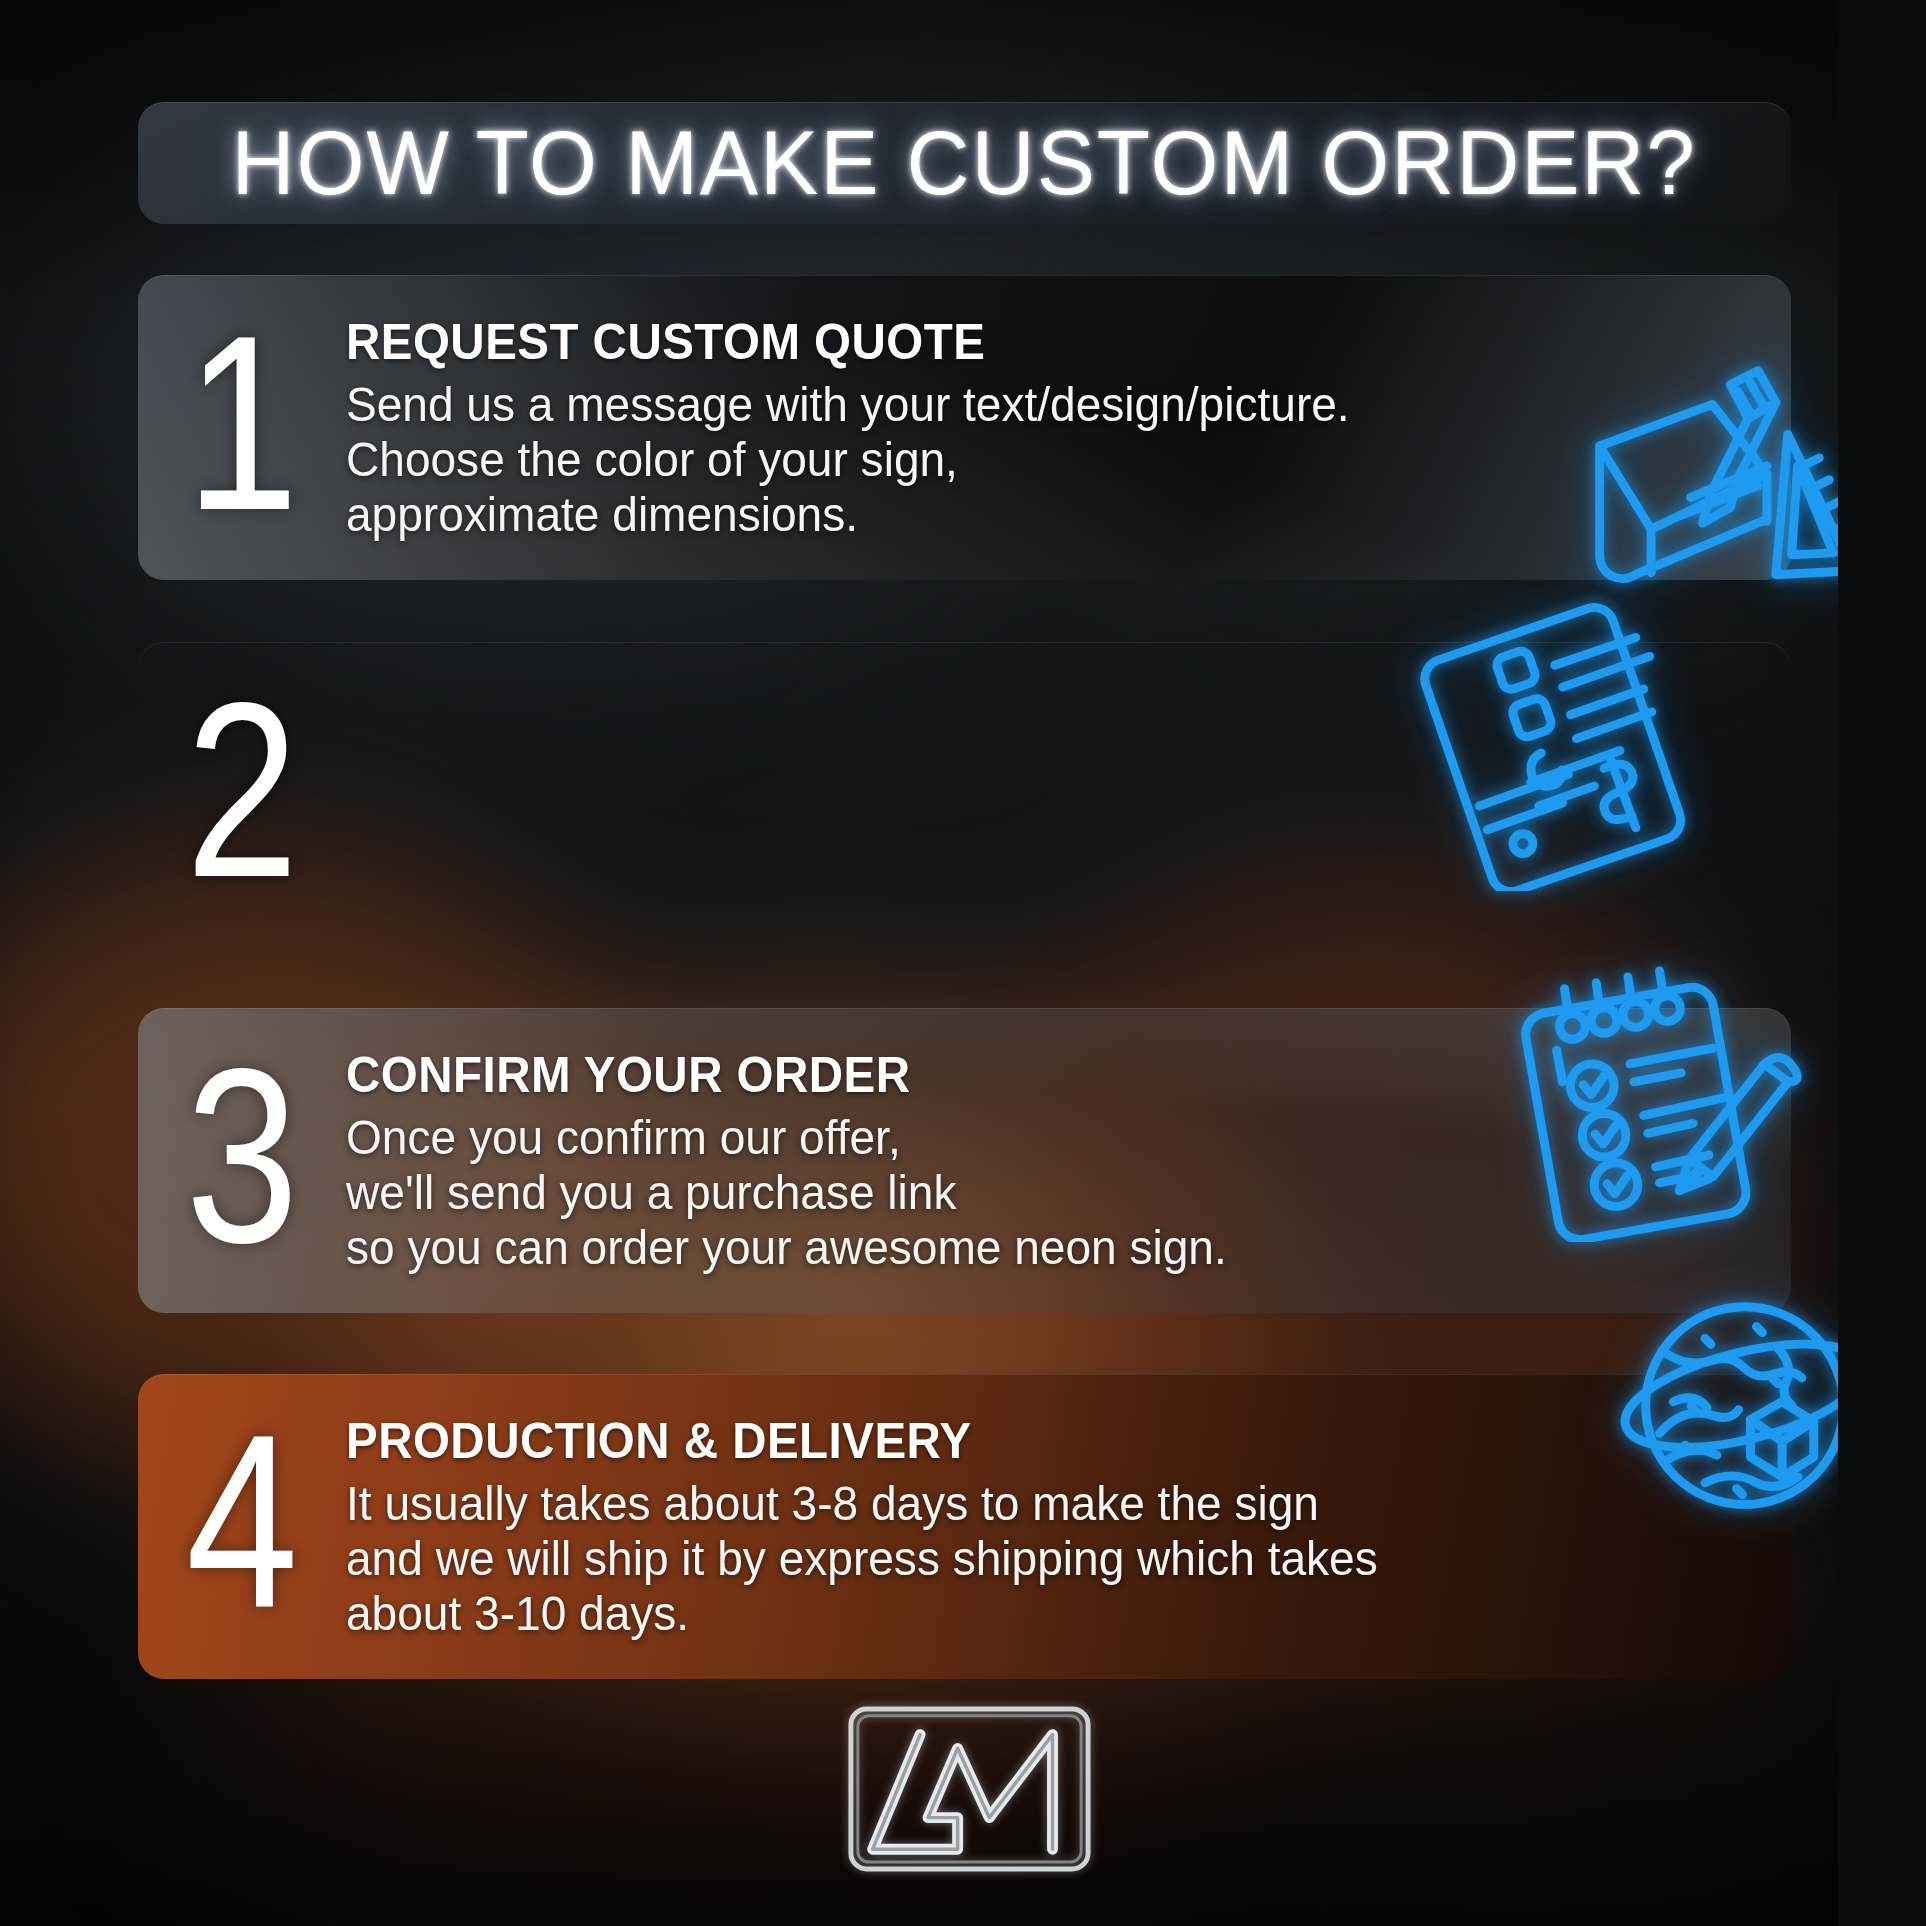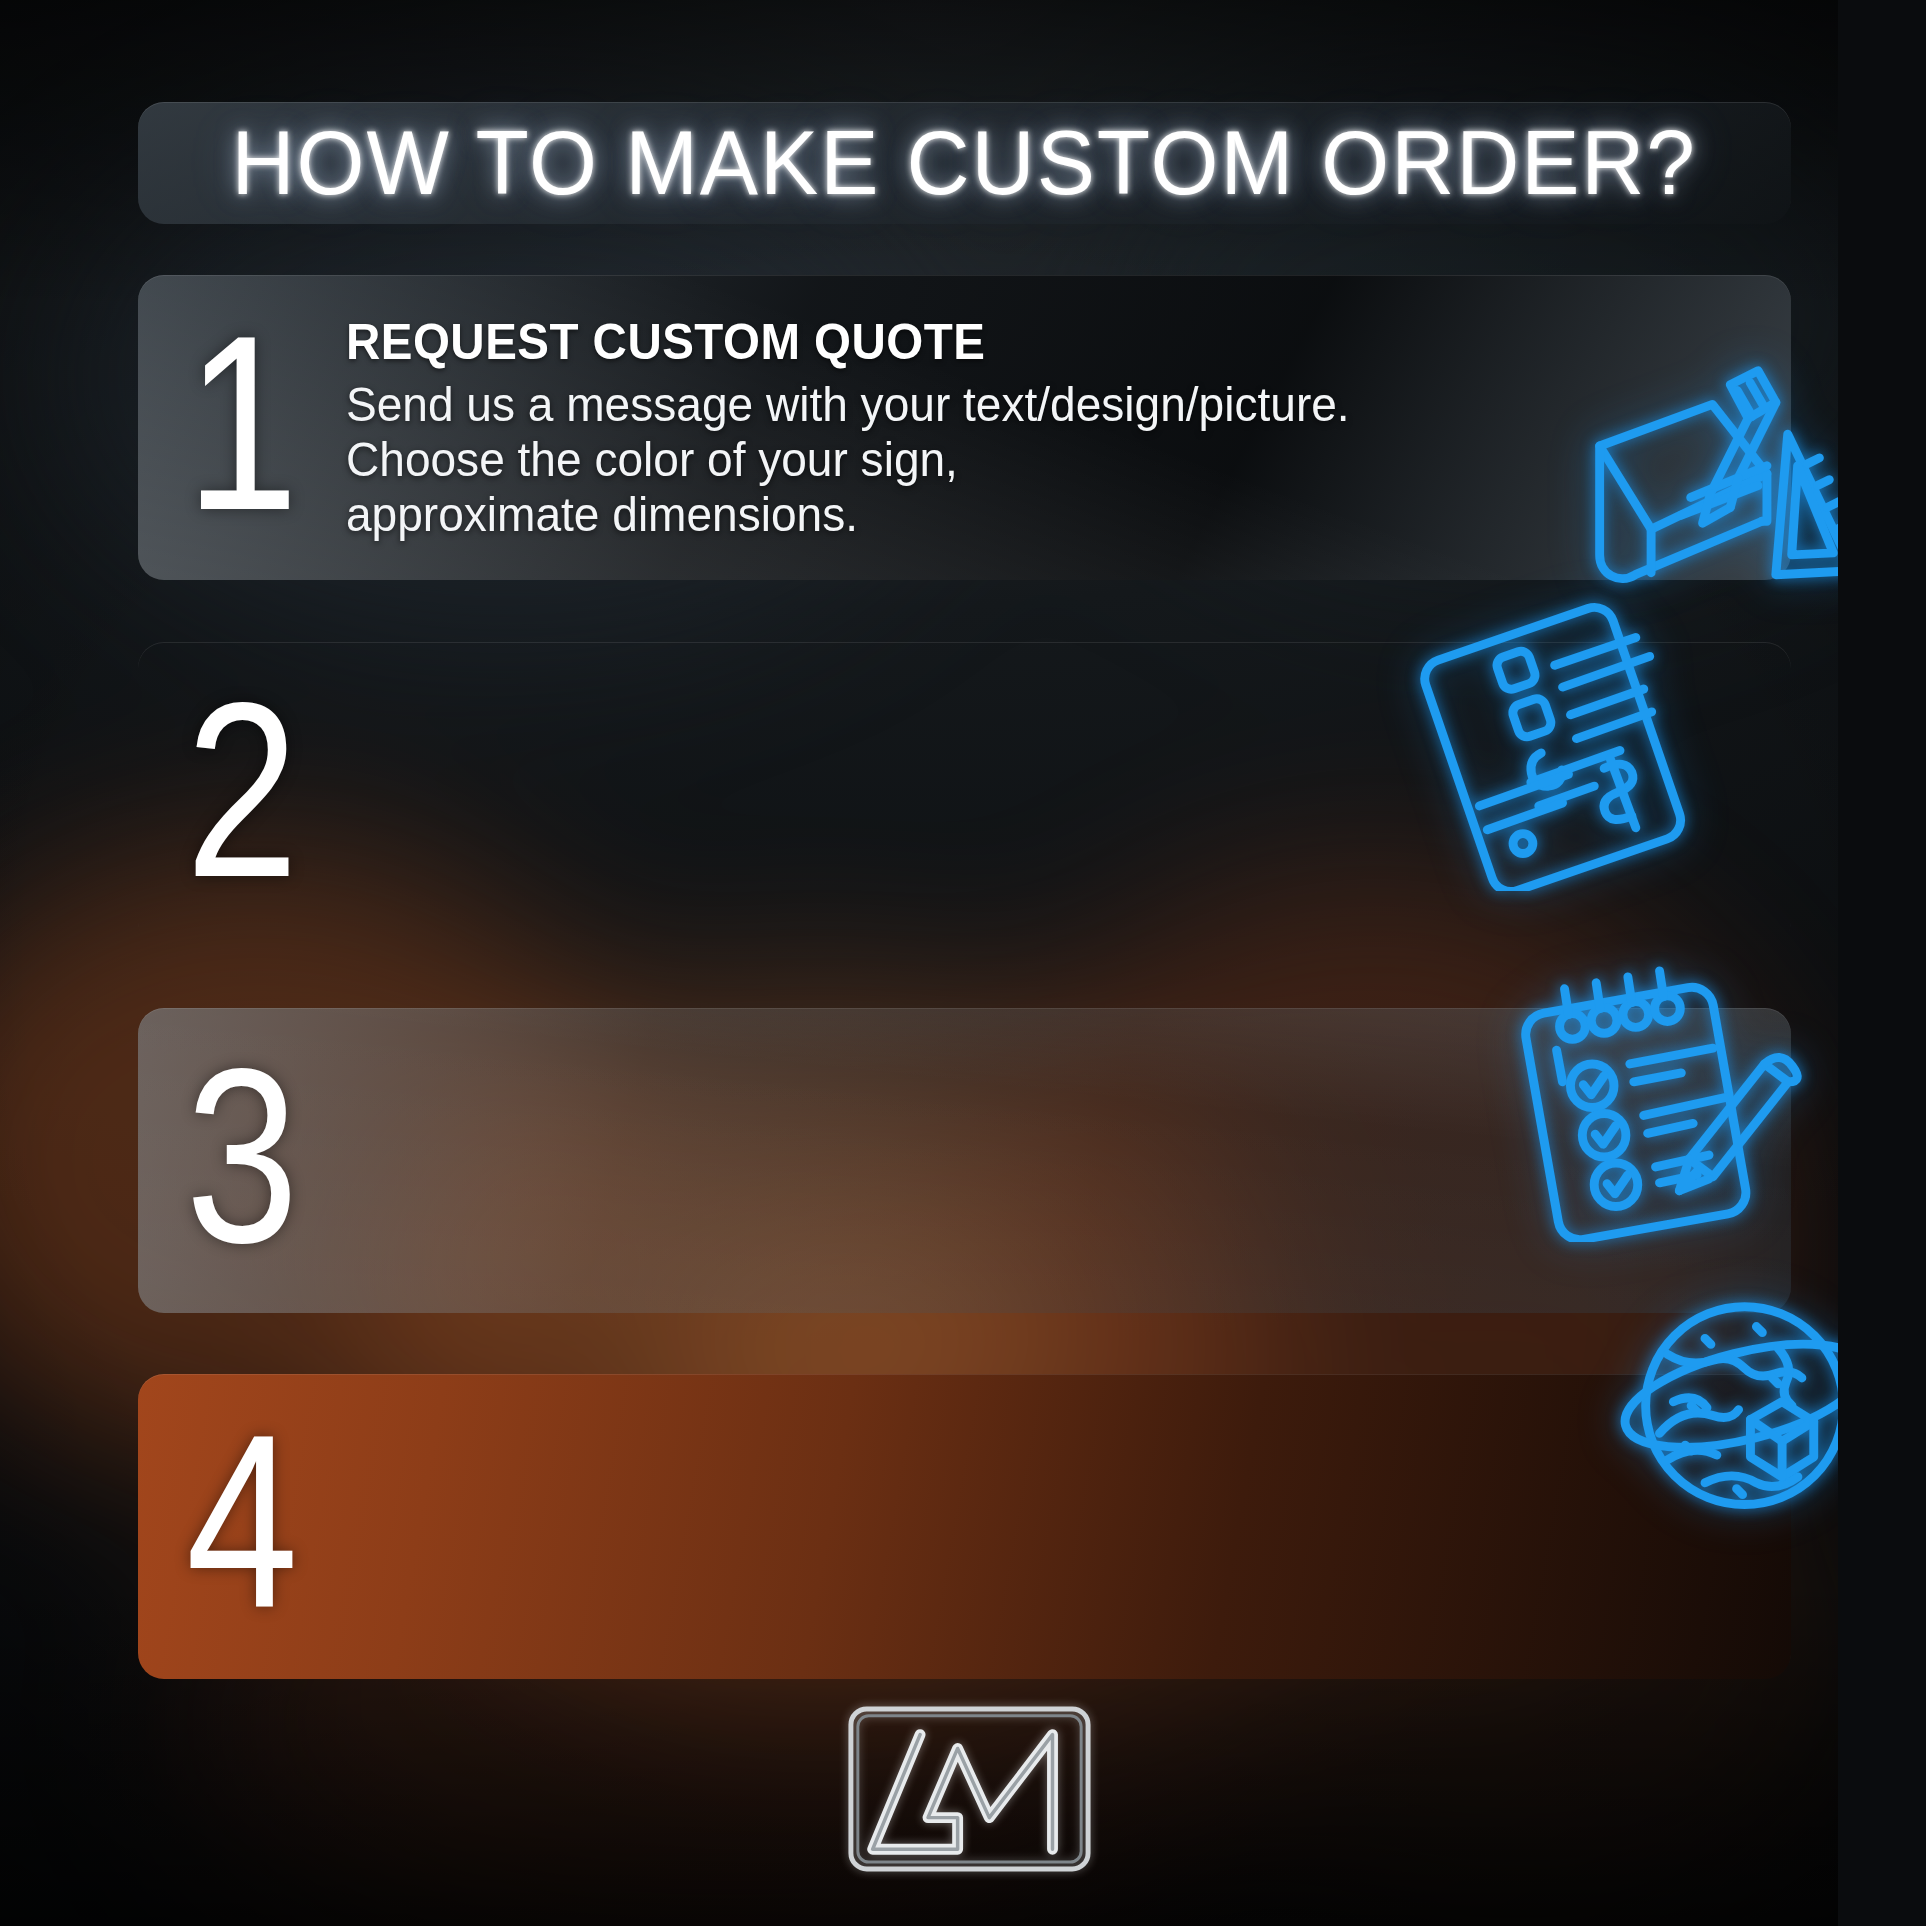--- a/index.html
+++ b/index.html
@@ -176,26 +176,42 @@
     <div class="card card-2">
       <div class="inner">
         <div class="num">2</div>
       </div>
     </div>
 
     <div class="card card-3">
       <div class="sheen3"></div>
       <div class="inner">
         <div class="num">3</div>
+        <div class="body">
+          <div class="head">CONFIRM YOUR ORDER</div>
+          <div class="lines">
+            <span class="ln">Once you confirm our offer,</span>
+            <span class="ln">we'll send you a purchase link</span>
+            <span class="ln">so you can order your awesome neon sign.</span>
+          </div>
+        </div>
       </div>
     </div>
 
     <div class="card card-4">
       <div class="inner">
         <div class="num n4">4</div>
+        <div class="body">
+          <div class="head">PRODUCTION &amp; DELIVERY</div>
+          <div class="lines">
+            <span class="ln">It usually takes about 3-8 days to make the sign</span>
+            <span class="ln">and we will ship it by express shipping which takes</span>
+            <span class="ln">about 3-10 days.</span>
+          </div>
+        </div>
       </div>
     </div>
 
     <div class="icon ic-1">
       <svg viewBox="0 0 300 260" fill="none" stroke="#1e9bf0" stroke-width="9" stroke-linecap="round" stroke-linejoin="round">
         <path d="M36 100 L150 58 L205 128 L88 184 Z"></path>
         <path d="M36 100 L36 210 C36 230 56 240 72 230 L200 176"></path>
         <path d="M88 184 L88 228"></path>
         <path d="M205 128 L205 176 L200 176"></path>
         <path d="M128 152 L205 120"></path>

